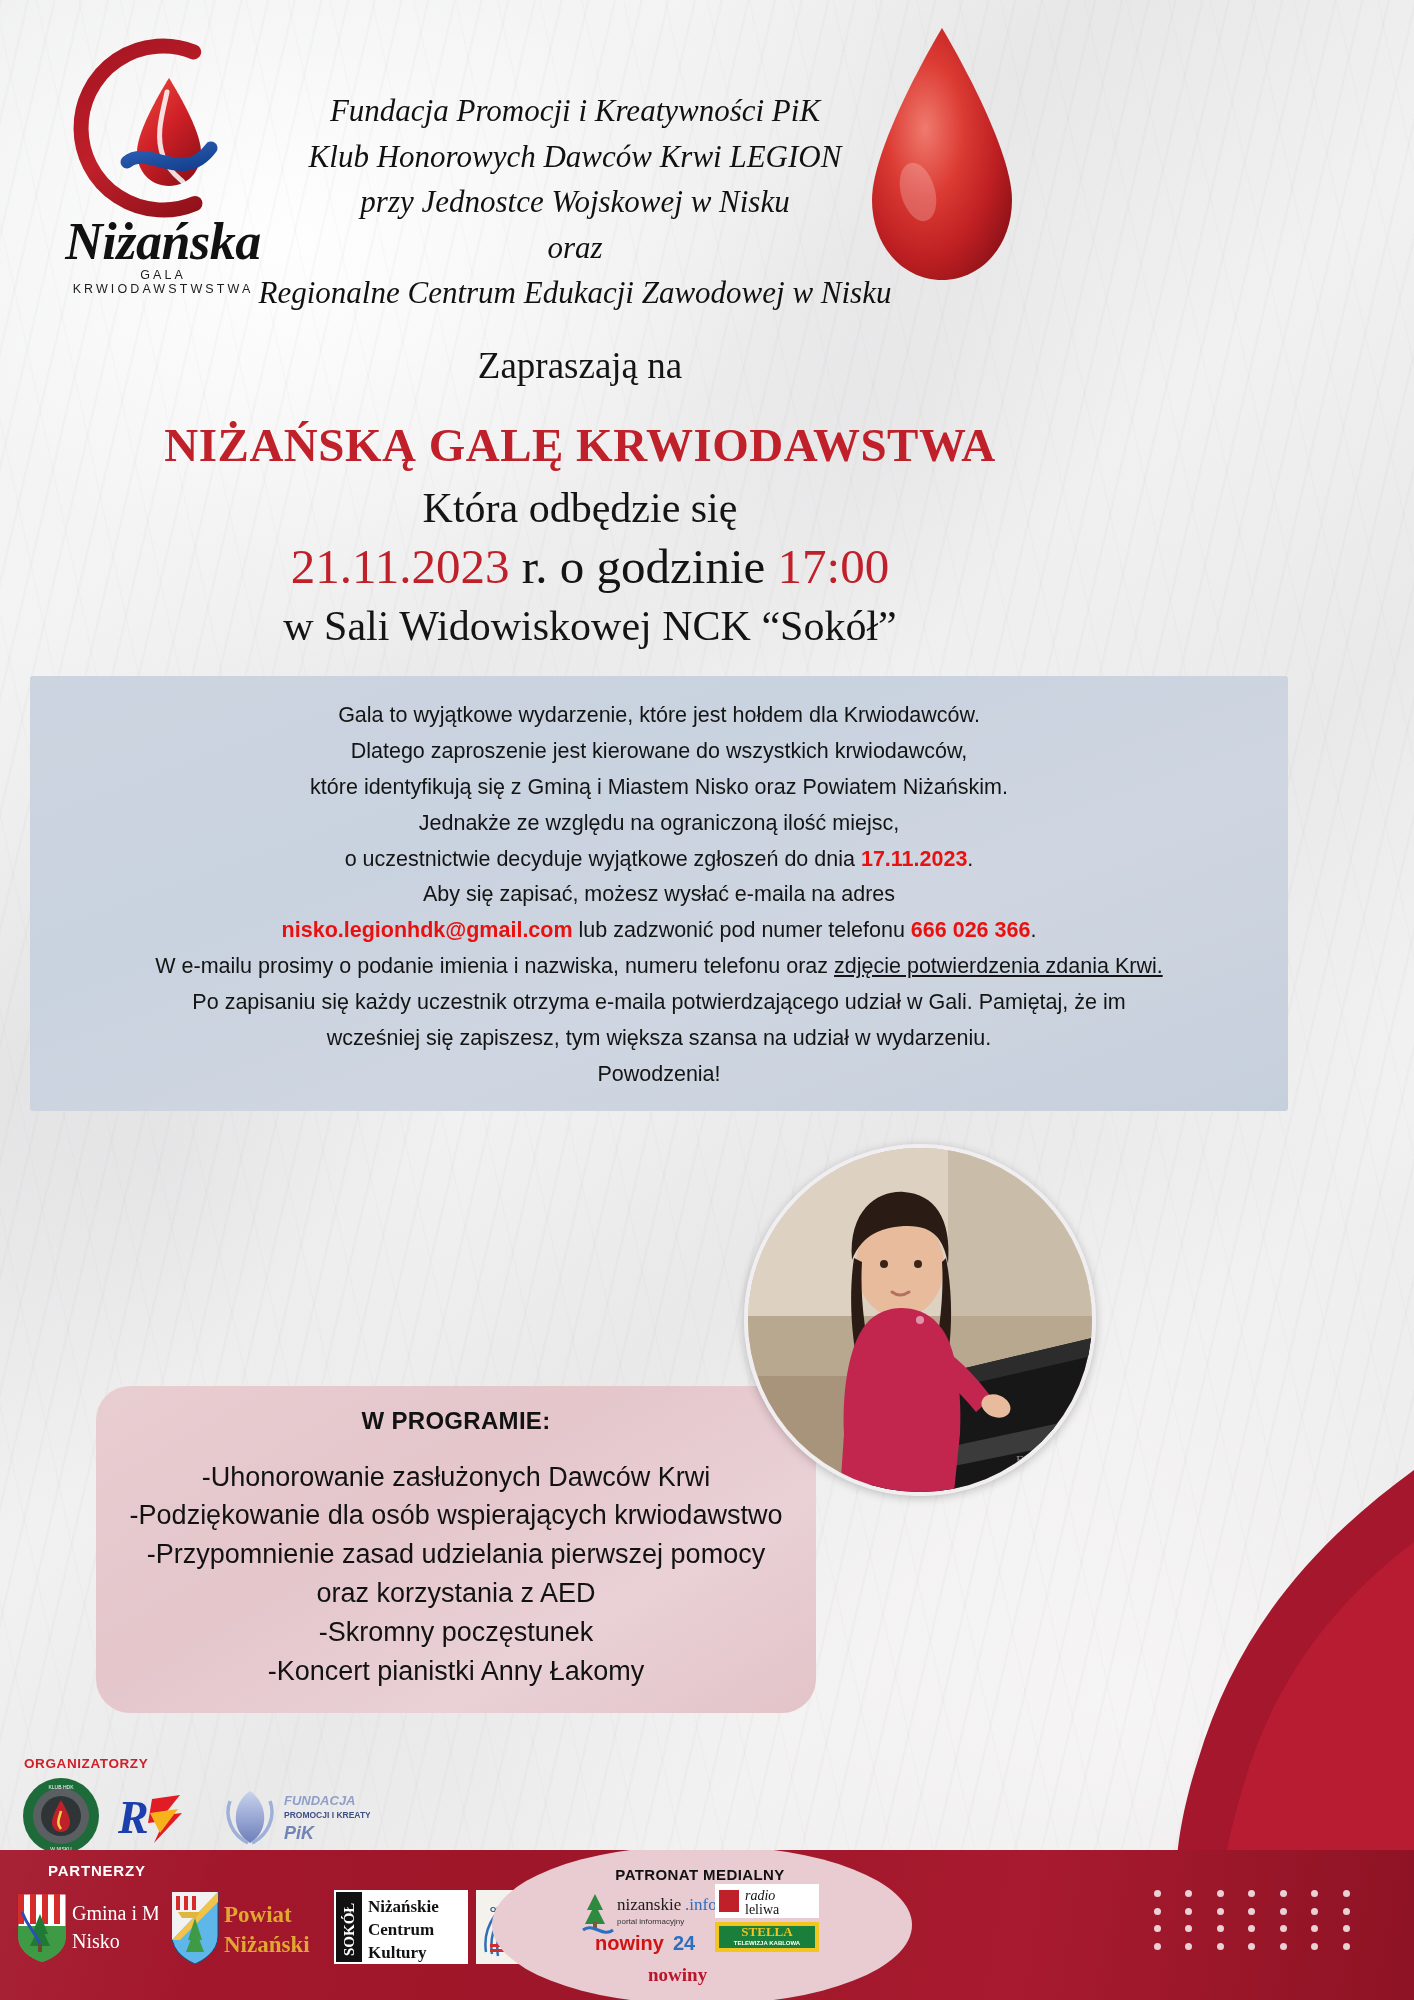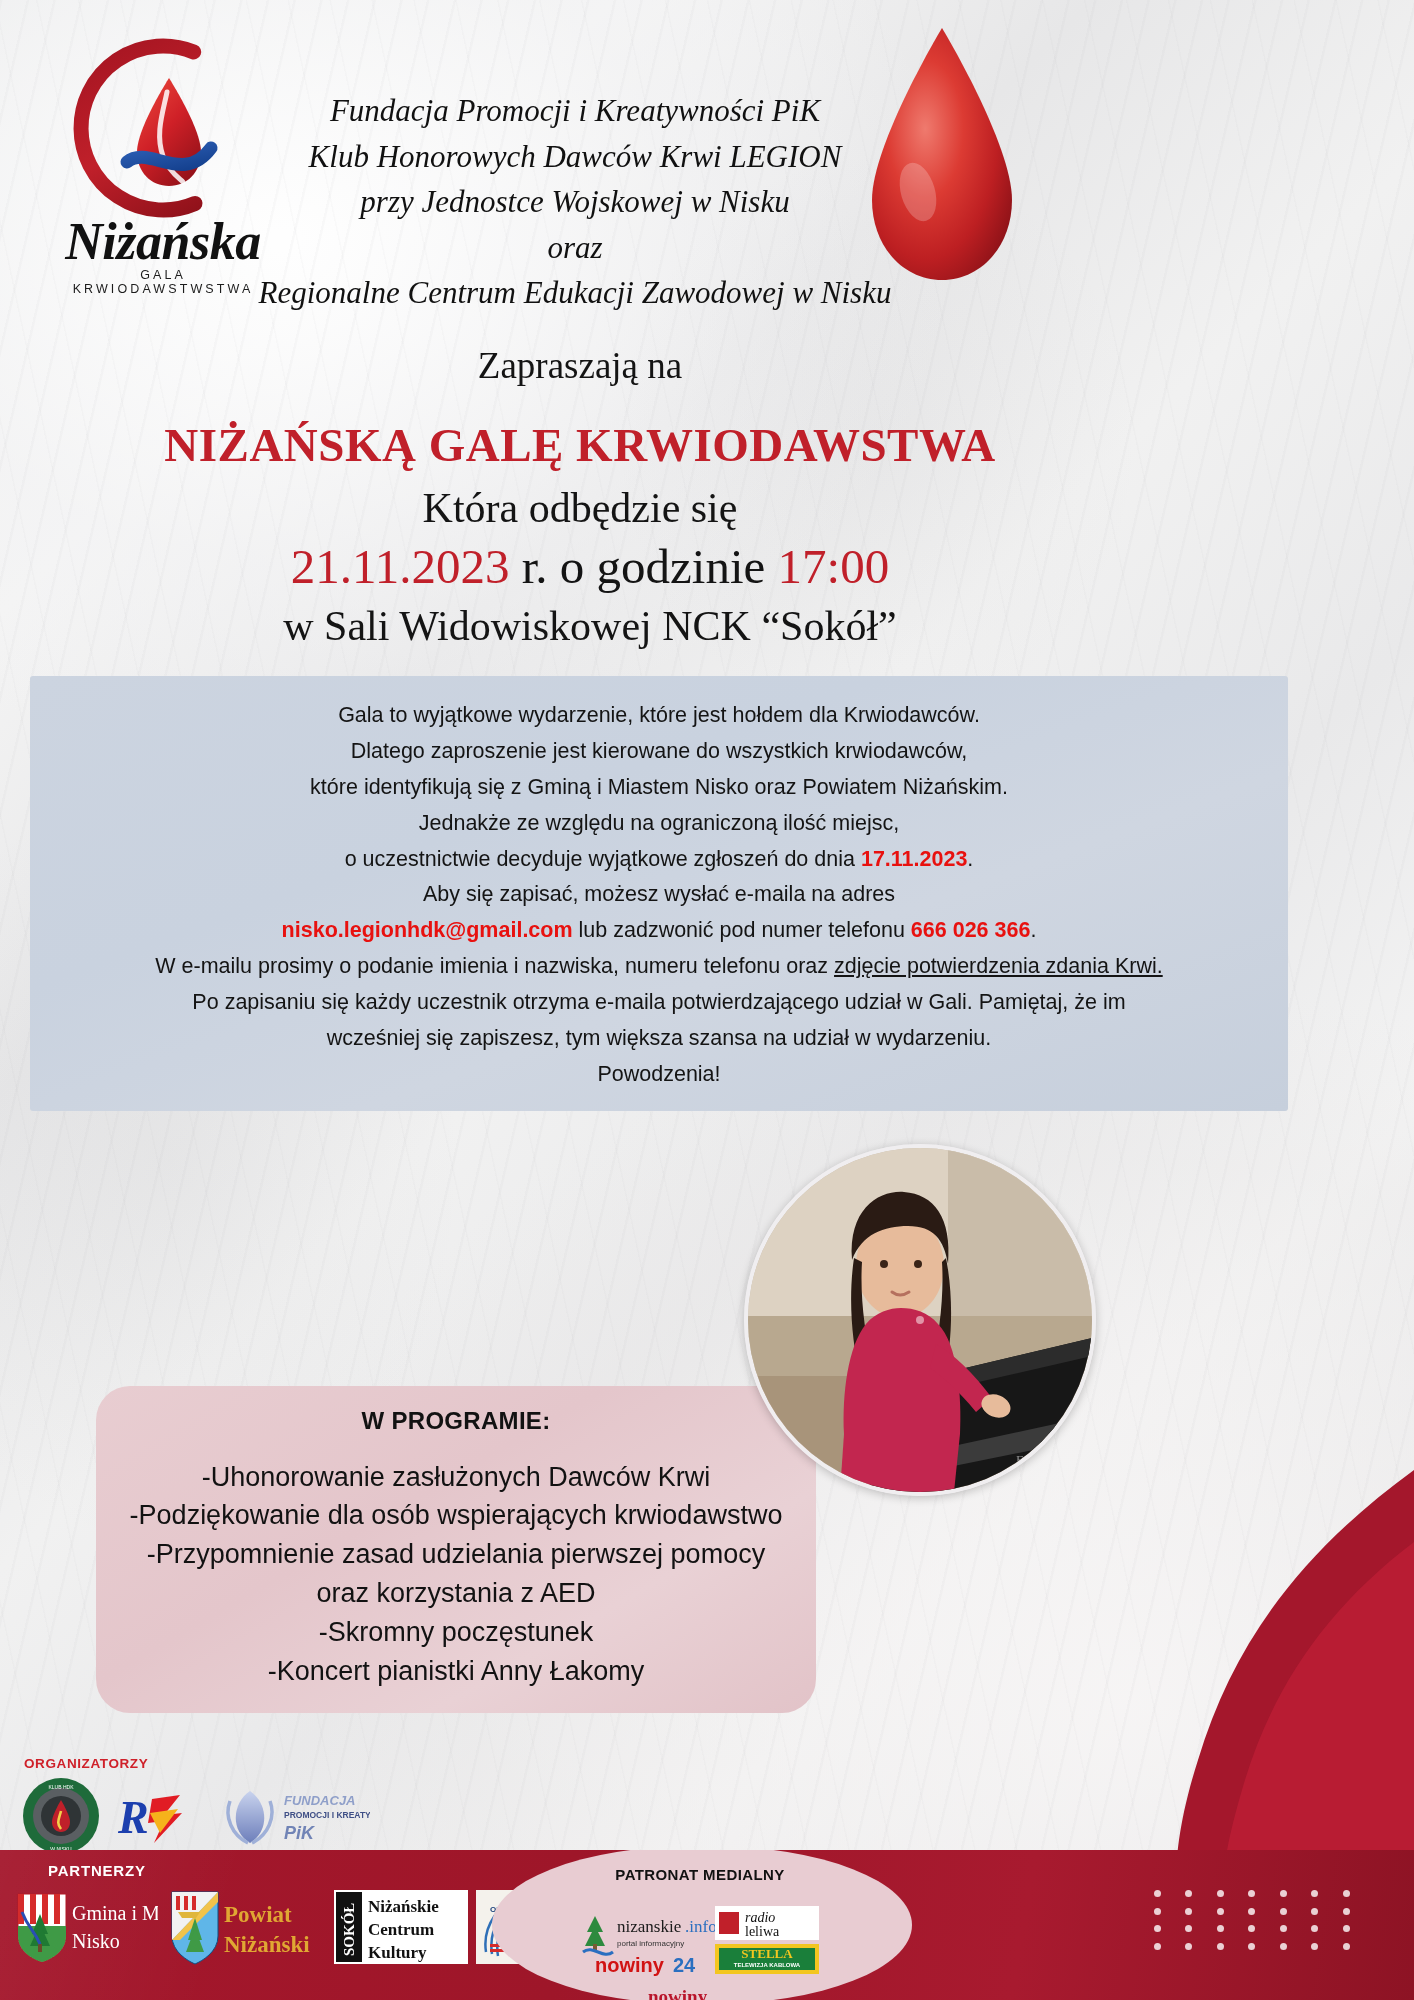--- a/index.html
+++ b/index.html
@@ -119,21 +119,21 @@
   }
   .partner-logos{position:absolute;left:10px;top:38px;display:flex;align-items:center;gap:8px;}
   .media-oval{
     position:absolute;left:492px;top:-4px;width:420px;height:158px;
     background:#e8ccd2;border-radius:50%/52%;
   }
   .media-lbl{
     position:absolute;left:520px;top:16px;width:360px;text-align:center;
     color:#111;font-weight:bold;font-size:15px;letter-spacing:.4px;
   }
-  .media-logos{position:absolute;left:500px;top:56px;width:400px;display:flex;justify-content:center;gap:0;}
+  .media-logos{position:absolute;left:500px;top:34px;width:400px;display:flex;justify-content:center;gap:0;}
   .dots{
     position:absolute;right:40px;top:40px;width:220px;height:70px;
     display:grid;grid-template-columns:repeat(7,1fr);grid-template-rows:repeat(4,1fr);
   }
   .dots i{width:7px;height:7px;border-radius:50%;background:rgba(255,255,255,.8);}
   
   .swoosh{position:absolute;right:0;top:1460px;width:430px;height:420px;pointer-events:none;}
   
   .photo{
     position:absolute;left:744px;top:1144px;width:344px;height:344px;border-radius:50%;

